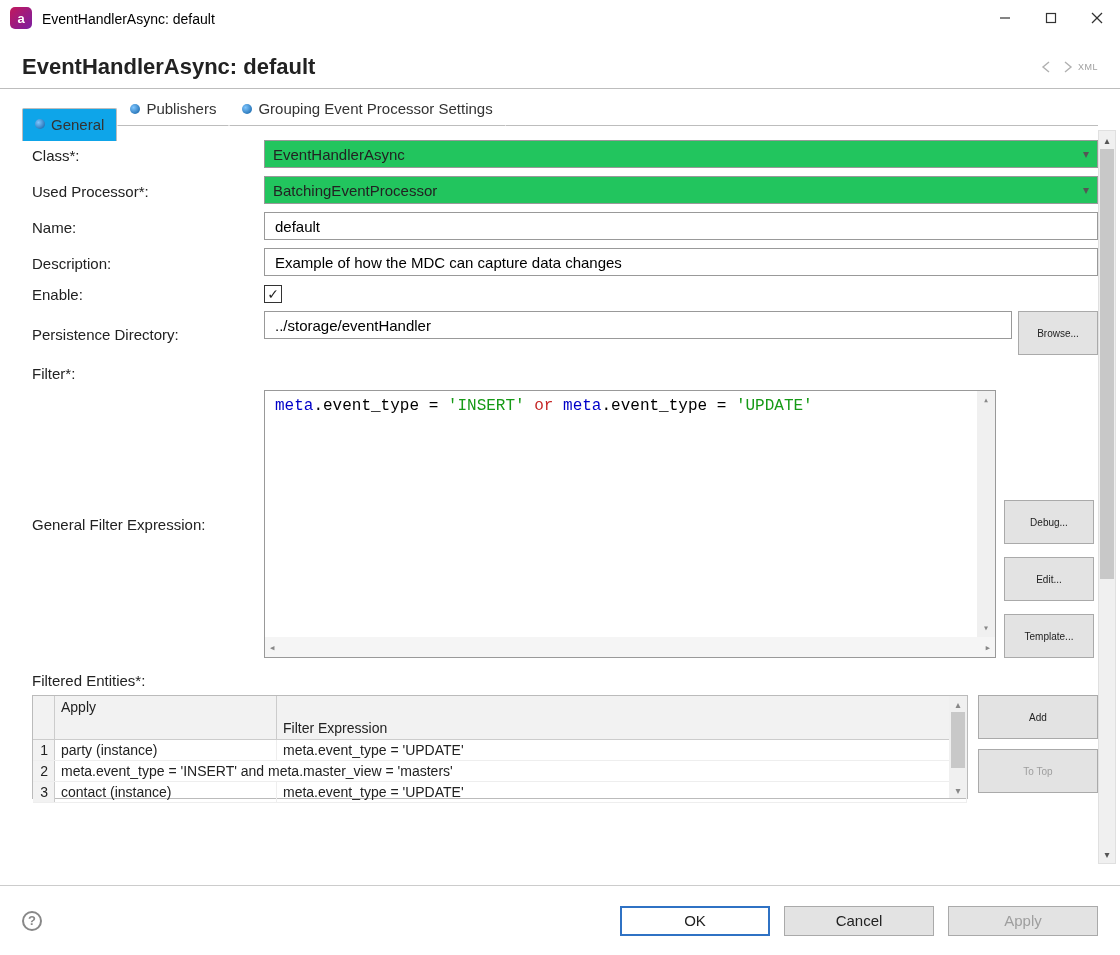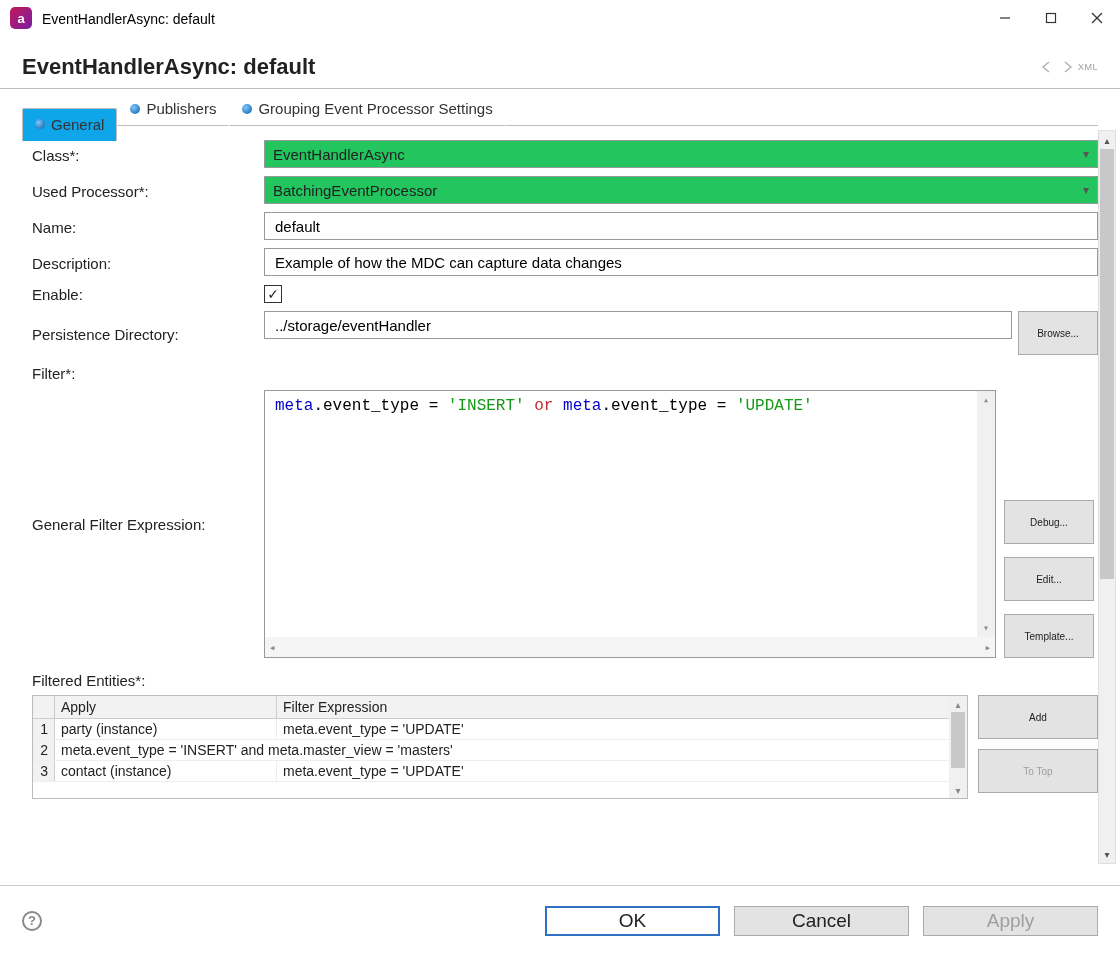--- a/index.html
+++ b/index.html
@@ -185,21 +185,21 @@
   }
   .table .thead {
     display:flex; background:#f2f2f2; border-bottom:1px solid #ccc;
     font-size:14px;
   }
   .table .thead .th {
     padding:3px 6px; border-right:1px solid #ccc;
   }
   .th-num { width:22px; }
   .th-name { width:222px; }
-  .th-expr { flex:1; }
+  .th-expr { flex:1;margin-top:21px; }
   .table .tr { display:flex; font-size:14px; border-bottom:1px solid #eee; }
   .table .td { padding:2px 6px; border-right:1px solid #eee; }
   .td-num { width:22px; text-align:right; background:#f2f2f2; border-right:1px solid #ccc!important;}
   .td-name { width:222px; }
   .td-expr { flex:1; }
   .table-vscroll {
     position:absolute; right:0; top:0; bottom:0; width:18px;
     background:#f0f0f0;
     display:flex; flex-direction:column; align-items:center;
   }
@@ -218,24 +218,24 @@
     padding: 0 22px;
     gap: 14px;
   }
   .footer .help {
     width:20px;height:20px;border:2px solid #888;border-radius:50%;
     display:flex;align-items:center;justify-content:center;
     color:#888;font-size:13px;font-weight:bold;
   }
   .footer .spacer { flex:1; }
   .footer .fbtn {
-    width: 175px; height: 30px;
+    width: 150px; height: 30px;
     border:1px solid #aaa; background:#e3e3e3;
     display:flex;align-items:center;justify-content:center;
-    font-size:19px;
+    font-size:15px;
   }
   .footer .fbtn.primary { border:2px solid #2f72c4; background:#fff;}
   .footer .fbtn.disabled { color:#9e9e9e; }
 
   .inner { position:relative; height:100%; }
 </style>
 </head>
 <body>
 
 <div class="inner">

